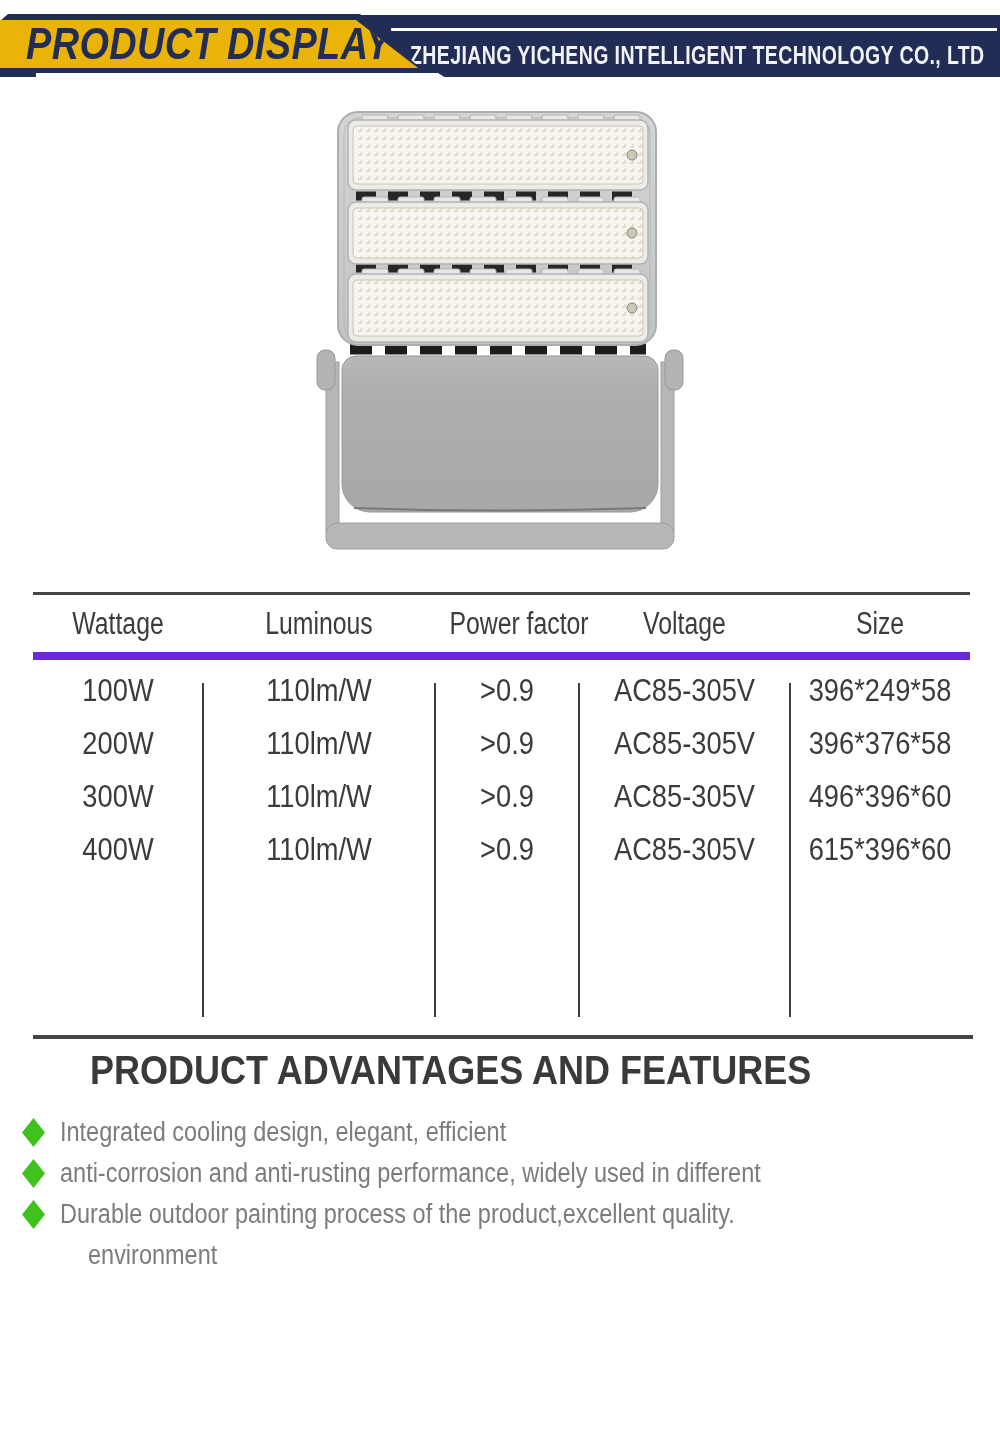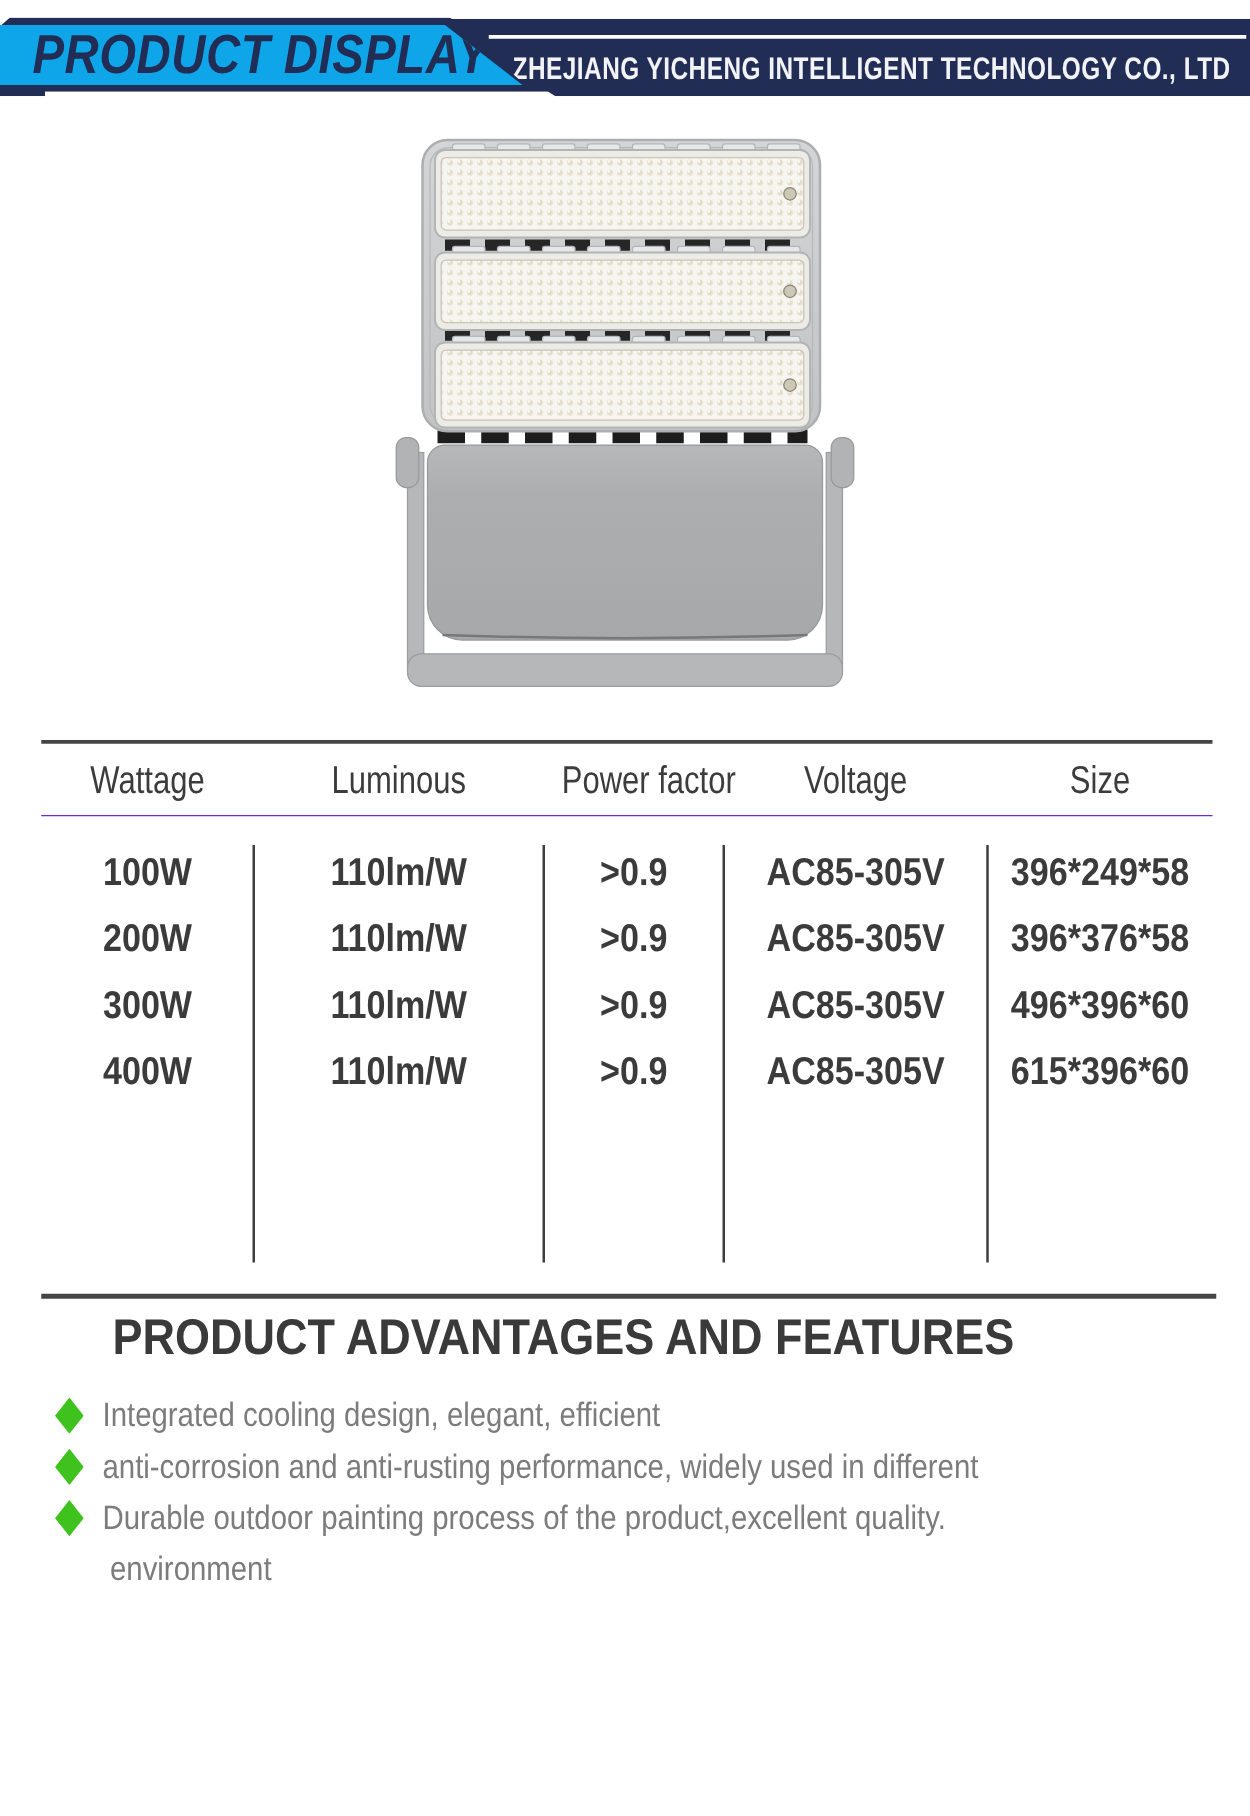--- a/index.html
+++ b/index.html
@@ -29,45 +29,45 @@
   }
   .ribbon-back{
     left:0;top:14px;width:428px;height:61px;background:#212d55;
     clip-path:polygon(8px 0,360px 0,428px 100%,0 100%,0 7px);
   }
   .ribbon-stripe{
     left:36px;top:73px;width:410px;height:5px;background:#ffffff;
     clip-path:polygon(0 0,402px 0,410px 100%,0 100%);
   }
   .ribbon{
-    left:0;top:20px;width:418px;height:48px;background:#0ea5e9;
+    left:0;top:20px;width:418px;height:48px;background:#eab308;
     clip-path:polygon(0 0,356px 0,418px 100%,0 100%);
   }
   .ribbon-title{
     position:absolute;left:26px;top:0;line-height:48px;
     color:#212d55;font-size:44px;font-weight:700;font-style:italic;
     transform:scaleX(.86);transform-origin:left center;
     white-space:nowrap;letter-spacing:.5px;
   }
 
   
   .product-figure{left:300px;top:110px;width:400px;height:450px;margin:0;}
 
   
   .spec{left:33px;top:592px;width:937px;}
   .spec-head{
     display:grid;grid-template-columns:170px 232px 144px 211px 180px;
-    border-top:3px solid #454545;border-bottom:1px solid #6d28d9;
+    border-top:3px solid #454545;border-bottom:8px solid #6d28d9;
     height:57px;align-items:center;
   }
   .spec-head .hcell{
     text-align:center;color:#3c3c3c;font-size:31px;font-weight:400;
     transform:scaleX(.80);white-space:nowrap;
   }
-  .spec-body{position:relative;height:380px;padding-top:18px;box-sizing:border-box;font-weight:bold;}
+  .spec-body{position:relative;height:380px;padding-top:4px;box-sizing:border-box;}
   .spec-row{
     display:grid;grid-template-columns:170px 232px 144px 211px 180px;
     height:53px;align-items:center;
   }
   .spec-row .cell{
     text-align:center;color:#3b3b3b;font-size:31px;
     transform:scaleX(.88);white-space:nowrap;
   }
   .vdiv{position:absolute;top:23px;width:2px;height:334px;background:#3f3f3f;}
   .vdiv.d1{left:169px;}
@@ -78,21 +78,21 @@
   .section-rule{left:33px;top:1035px;width:940px;height:4px;background:#454545;}
 
   
   .features{left:0;top:1048px;width:1000px;}
   .features-heading{
     margin:0;position:absolute;left:90px;top:0;
     color:#3a3a3a;font-size:40px;font-weight:700;letter-spacing:0;
     transform:scaleX(.90);transform-origin:left center;white-space:nowrap;
   }
   .feature-list{position:absolute;left:0;top:64px;width:1000px;}
-  .f-line{display:flex;align-items:center;height:41px;padding-left:44px;box-sizing:border-box;}
+  .f-line{display:flex;align-items:center;height:41px;padding-left:22px;box-sizing:border-box;}
   .f-line.cont{padding-left:88px;}
   .diamond{
     width:23px;height:29px;flex:none;margin-right:15px;
     background:#3fc21e;
     clip-path:polygon(50% 0,100% 50%,50% 100%,0 50%);
   }
   .f-text{
     color:#7c7c7c;font-size:27px;white-space:nowrap;
     transform:scaleX(.87);transform-origin:left center;
   }

